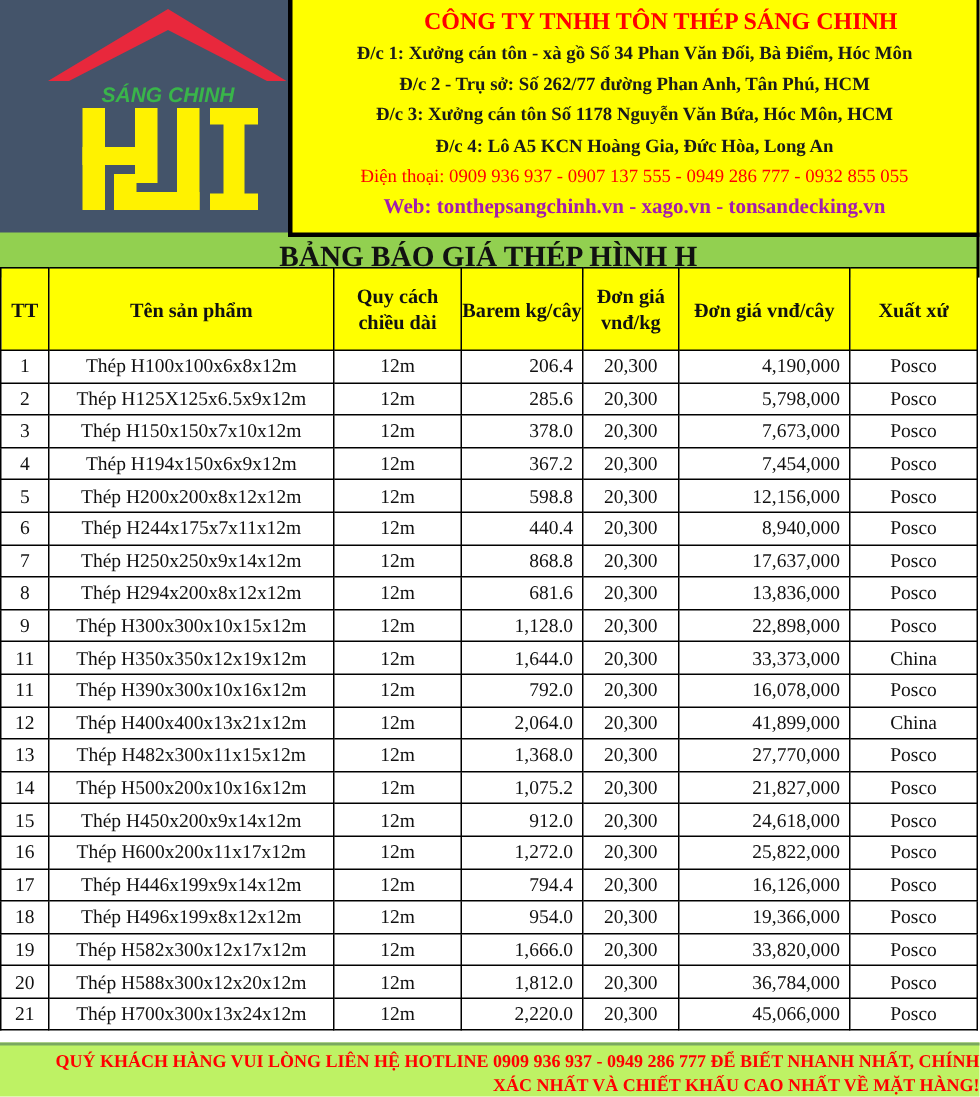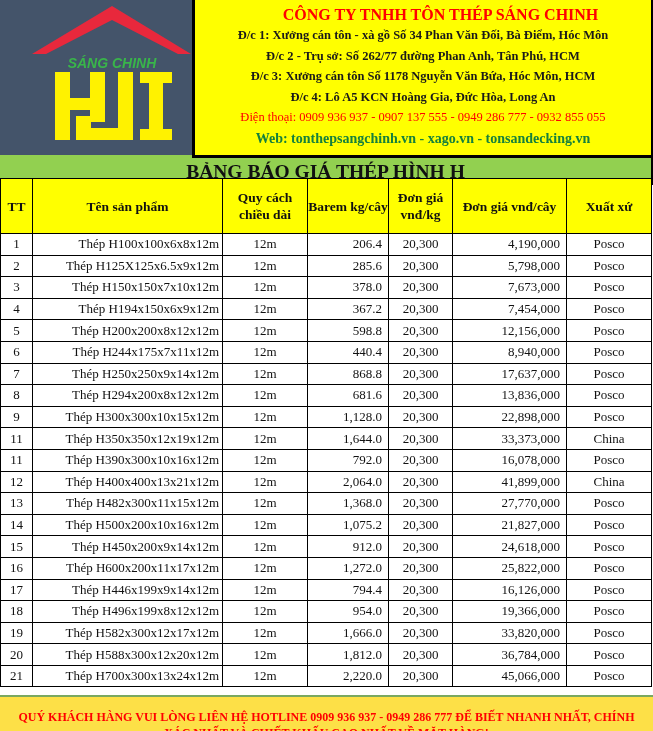--- a/index.html
+++ b/index.html
@@ -4,30 +4,30 @@
 <style>
   * { box-sizing: border-box; margin: 0; padding: 0; }
   body { width: 653px; height: 731px; background: #ffffff; font-family: "Liberation Serif", "DejaVu Serif", serif; overflow: hidden; position: relative; }
   .top { position: absolute; left: 0; top: 0; width: 653px; height: 158px; display: flex; }
   .logo { width: 192px; height: 158px; background: #44546a; position: relative; border-bottom: 3px solid #92d050; }
   .logo svg { position: absolute; left: 0; top: 0; }
   .info { flex: 1; background: #ffff00; border-left: 3px solid #000; border-right: 2px solid #000; border-bottom: 3px solid #000; text-align: center; padding-top: 4px; }
   .info .company { color: #ff0000; font-weight: bold; font-size: 16px; line-height: 21px; padding-left: 35px; }
   .info .addr { color: #1a1a1a; font-weight: bold; font-size: 12.5px; line-height: 20.5px; }
   .info .phone { color: #ff0000; font-weight: normal; font-size: 12.5px; line-height: 21px; }
-  .info .web { color: #15803d; font-weight: bold; font-size: 14px; line-height: 22px; }
+  .info .web { color: #a21caf; font-weight: bold; font-size: 14px; line-height: 22px; }
   .title-bar { position: absolute; left: 0; top: 158px; width: 653px; height: 27px; background: #92d050; text-align: center; font-weight: bold; font-size: 19.5px; line-height: 27px; color: #111; border-right: 2px solid #000; }
   table { position: absolute; left: 0; top: 178px; width: 651px; border-collapse: collapse; table-layout: fixed; }
   th, td { border: 1px solid #000; }
   th { background: #ffff00; font-weight: bold; font-size: 13.5px; line-height: 17px; color: #111; height: 55px; text-align: center; }
   td { font-size: 13px; height: 21.6px; line-height: 20px; color: #111; padding: 0 3px; white-space: nowrap; overflow: hidden; }
   td.c { text-align: center; }
   td.r { text-align: right; padding-right: 6px; }
-  td.l { text-align: right; }
-  .footer { position: absolute; left: 0; top: 695px; width: 653px; height: 36px; background: #fde047; border-top: 2px solid #7aa860; text-align: center; color: #ff0000; font-weight: bold; font-size: 12px; line-height: 16px; padding-top: 12px; }
+  td.l { text-align: center; }
+  .footer { position: absolute; left: 0; top: 695px; width: 653px; height: 36px; background: #bef264; border-top: 2px solid #7aa860; text-align: right; color: #ff0000; font-weight: bold; font-size: 12px; line-height: 16px; padding-top: 2px; }
 </style>
 </head>
 <body>
 
 <div class="top">
   <div class="logo">
     <svg width="222" height="155" viewBox="0 0 222 155">
       <polygon points="32,54 112,6 191,54 178,54 112,20 46,54" fill="#e8283c"></polygon>
       <text x="112" y="68" text-anchor="middle" font-family="Liberation Sans, sans-serif" font-weight="bold" font-style="italic" font-size="14" fill="#39b54a">SÁNG CHINH</text>
 

